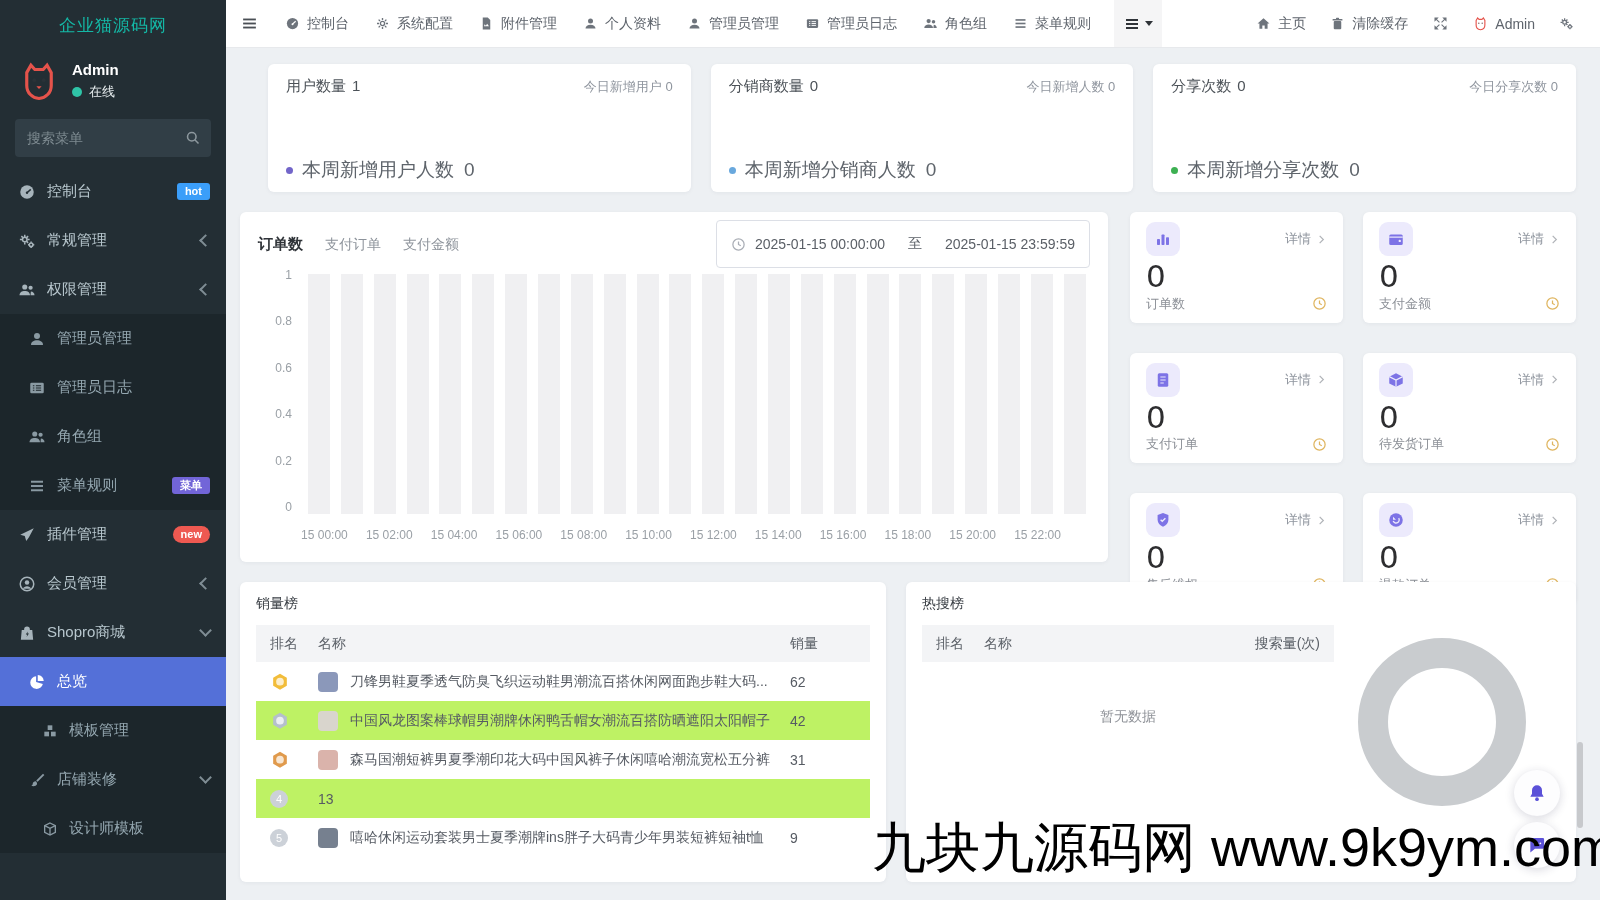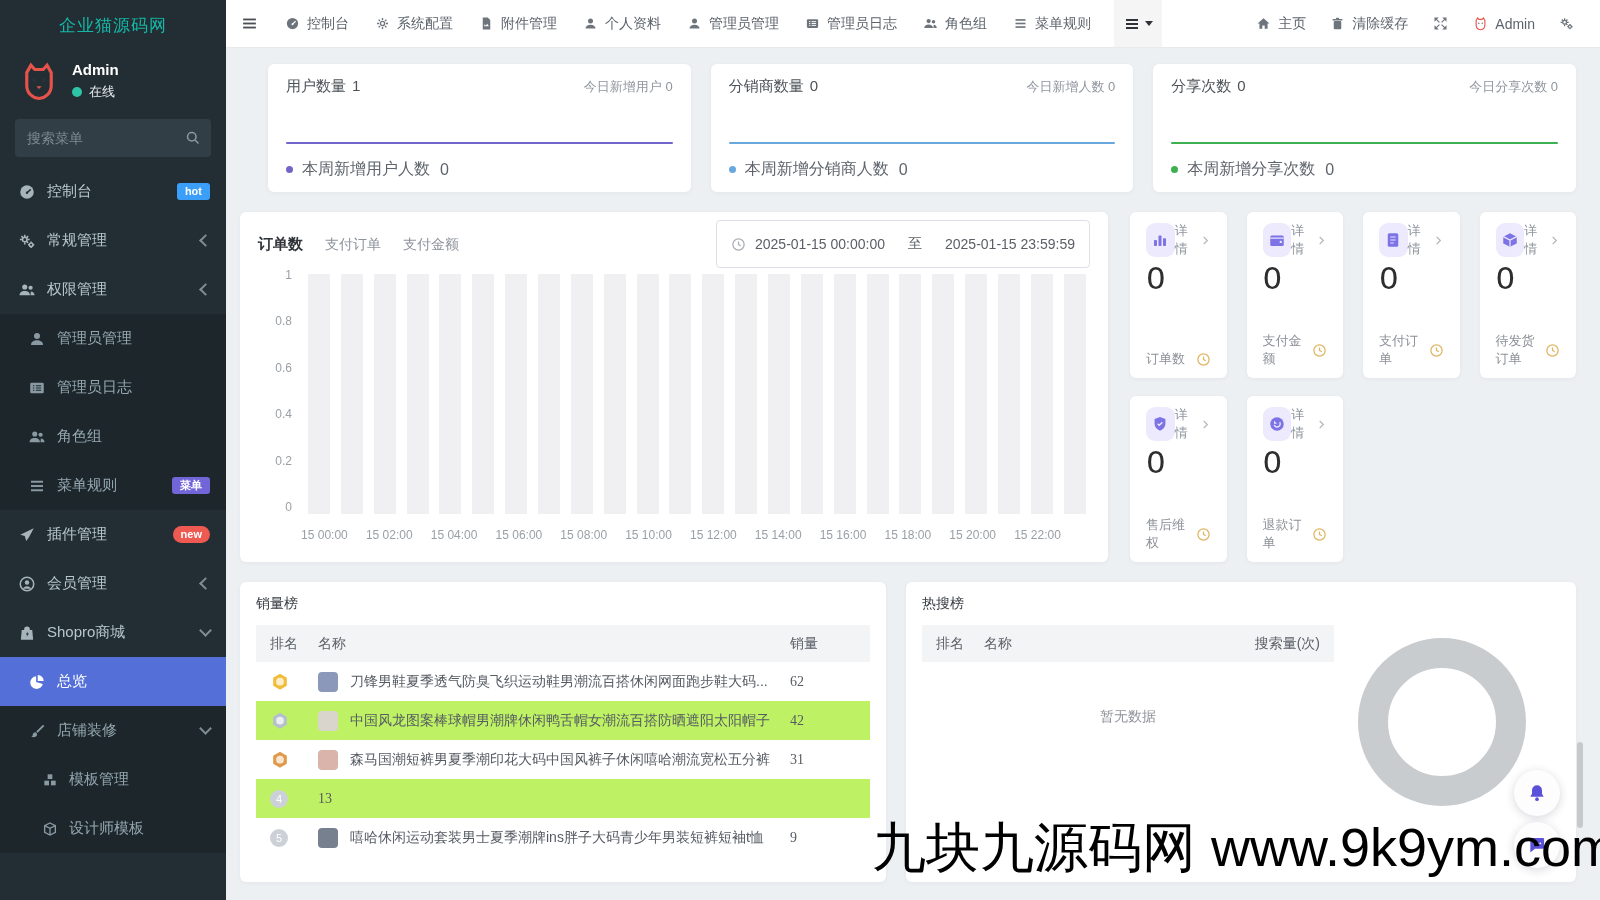--- a/index.html
+++ b/index.html
@@ -52,41 +52,41 @@
   .main { position:absolute; left:226px; top:48px; width:1374px; height:852px; background:#edf0f3; padding:16px 24px 0 14px; overflow:hidden; }
   .card { background:#fff; border-radius:6px; box-shadow:0 1px 4px rgba(20,30,50,0.05); }
 
   .row1 { display:flex; gap:20px; height:128px;padding-left:28px; }
   .scard { flex:1; padding:13px 18px 12px 18px; display:flex; flex-direction:column; }
   .scard .shead { display:flex; justify-content:space-between; align-items:baseline; }
   .scard .stitle { font-size:15px; color:#4c5258; }
   .scard .stitle b { font-weight:normal; margin-left:6px; font-size:15px; color:#4c5258; }
   .scard .stoday { font-size:13px; color:#8f959e; }
   .scard .spark { height:2px; border-radius:1px; margin-top:46px; }
-  .scard .sfoot { margin-top:15px; display:flex; align-items:center; font-size:16px; color:#5e646b; }
+  .scard .sfoot { margin-top:15px; display:flex; align-items:center; font-size:19px; color:#5e646b; }
   .scard .dot { width:7px; height:7px; border-radius:50%; margin-right:9px; }
   .scard .wval { margin-left:10px; }
 
   .row2 { display:flex; gap:22px; margin-top:20px; height:350px; }
   .chart-card { width:868px; padding:10px 18px 8px 18px; }
   .chart-head { display:flex; align-items:center; height:44px; }
   .ctabs { display:flex; gap:22px; align-items:baseline; }
   .ctab { font-size:14px; color:#8d939b; cursor:pointer; }
   .ctab.active { font-size:15px; color:#2f3338; font-weight:bold; }
   .datebox { margin-left:auto; height:48px; border:1px solid #dcdfe6; border-radius:4px; display:flex; align-items:center; padding:14px 14px; font-size:14px; color:#5a5f66; gap:9px; }
   .datebox .icon { width:15px; height:15px; color:#a9adb5; }
   .datebox .sep { margin:0 14px; color:#5a5f66; }
   .chart-body { position:relative; height:288px; margin-top:2px; }
   .ylabels { position:absolute; left:0; top:0; bottom:42px; width:34px; display:flex; flex-direction:column; justify-content:space-between; align-items:flex-end; font-size:12px; color:#9aa0a6; }
   .plot { position:absolute; left:50px; right:4px; top:6px; bottom:42px; display:flex; align-items:flex-end; justify-content:space-between; }
   .plot .bar { width:22px; background:#f0f0f2; height:100%; }
   .xlabels { position:absolute; left:50px; right:4px; bottom:14px; display:flex; }
   .xlabels span { flex:1; text-align:center; font-size:12px; color:#9aa0a6; transform:translateX(-16px); }
 
-  .sum-grid { flex:1; display:grid; grid-template-columns:1fr 1fr 1fr 1fr; gap:18px 20px; }
+  .sum-grid { flex:1; display:grid; grid-template-columns:1fr 1fr; gap:30px 20px; }
   .sumcard { padding:10px 16px 10px 16px; display:flex; flex-direction:column; }
   .sum-top { display:flex; align-items:center; justify-content:space-between; }
   .ibox { width:34px; height:34px; border-radius:9px; background:#eceafc; color:#7d73e6; display:flex; align-items:center; justify-content:center; }
   .ibox .icon { width:18px; height:18px; }
   .detail-link { display:flex; align-items:center; gap:5px; font-size:13px; color:#8f959e; cursor:pointer; }
   .detail-link .icon { width:11px; height:11px; color:#b0b3b8; }
   .sum-num { font-size:31px; color:#2e2e30; font-weight:400; margin-top:3px; line-height:1.15; font-family:"DejaVu Sans",sans-serif; }
   .sum-bot { margin-top:auto; display:flex; align-items:center; justify-content:space-between; }
   .sum-label { font-size:13px; color:#8c9097; }
   .sum-bot .icon { width:15px; height:15px; color:#dfb55f; }
@@ -94,21 +94,21 @@
   .row3 { display:flex; gap:20px; margin-top:20px; height:300px; }
   .rank-card { width:646px; padding:13px 16px; }
   .rank-title { font-size:14px; color:#3a3f45; margin-bottom:12px; }
   .rtable { width:100%; }
   .rhead { display:flex; align-items:center; height:37px; background:#f3f4f6; font-size:14px; color:#5c6168; }
   .rrow { display:flex; align-items:center; height:39px; font-size:14px; color:#565b63; }
   .rrow.alt { background:#bef264; }
   .col-rank { width:62px; padding-left:14px; display:flex; align-items:center; }
   .col-name { flex:1; display:flex; align-items:center; gap:12px; min-width:0; padding-right:10px; }
   .col-name .nm { white-space:nowrap; overflow:hidden; text-overflow:ellipsis; }
-  .col-sales { width:80px;font-family:Liberation Serif, serif; }
+  .col-sales { width:80px; }
   .medal { width:20px; height:20px; }
   .rank-circle { width:18px; height:18px; border-radius:50%; background:#ccd1d8; color:#fff; font-size:11px; display:flex; align-items:center; justify-content:center; }
   .thumb { width:20px; height:20px; border-radius:4px; flex:none; }
 
   .hot-card { flex:1; padding:13px 16px; position:relative; }
   .hot-table { width:412px; }
   .hot-empty { height:110px; display:flex; align-items:center; justify-content:center; font-size:14px; color:#909399; width:412px; }
   .col-search { width:110px; text-align:right; padding-right:14px; }
   .donut { position:absolute; left:452px; top:56px; width:168px; height:168px; border-radius:50%; border:30px solid #c9cccf; }
 
@@ -274,40 +274,40 @@
     <div class="mi sub active">
       <span class="icon">
           <svg viewBox="0 0 24 24">
             <path d="M10.8 4.2a8.5 8.5 0 109 10.4L10.8 12z" fill="currentColor"></path>
             <path d="M13 2.8a9 9 0 018 8H13z" fill="currentColor"></path>
           </svg>
         </span>
       <span class="lbl">总览</span>
     </div>
 
-    <div class="mi sub">
-      <span class="icon">
-          <svg viewBox="0 0 24 24">
-            <path d="M20 3.5L11 12.5l1.8 1.8 9-9z" fill="currentColor"></path>
-            <path d="M10.2 13.6c-2 0-3.8 1.1-3.9 3.5-.1 1.3-.8 2-1.9 2.3 1.8 1.8 6.6 1.2 7.6-1.6.5-1.3-.8-4.2-1.8-4.2z" fill="currentColor"></path>
-          </svg>
-        </span>
-      <span class="lbl">店铺装修</span>
-      <span class="chev down"></span>
-    </div>
-
     <div class="mi sub2">
       <span class="icon">
           <svg viewBox="0 0 24 24">
             <rect x="8.5" y="3.5" width="7" height="7" fill="currentColor"></rect>
             <rect x="3.5" y="13" width="7" height="7" fill="currentColor"></rect>
             <rect x="13.5" y="13" width="7" height="7" fill="currentColor"></rect>
           </svg>
         </span>
       <span class="lbl">模板管理</span>
+    </div>
+
+    <div class="mi sub">
+      <span class="icon">
+          <svg viewBox="0 0 24 24">
+            <path d="M20 3.5L11 12.5l1.8 1.8 9-9z" fill="currentColor"></path>
+            <path d="M10.2 13.6c-2 0-3.8 1.1-3.9 3.5-.1 1.3-.8 2-1.9 2.3 1.8 1.8 6.6 1.2 7.6-1.6.5-1.3-.8-4.2-1.8-4.2z" fill="currentColor"></path>
+          </svg>
+        </span>
+      <span class="lbl">店铺装修</span>
+      <span class="chev down"></span>
     </div>
 
     <div class="mi sub2">
       <span class="icon">
           <svg viewBox="0 0 24 24">
             <path d="M12 3l8 4v10l-8 4-8-4V7z" fill="none" stroke="currentColor" stroke-width="2"></path>
             <path d="M4 7l8 4 8-4M12 11v10" fill="none" stroke="currentColor" stroke-width="2"></path>
           </svg>
         </span>
       <span class="lbl">设计师模板</span>

